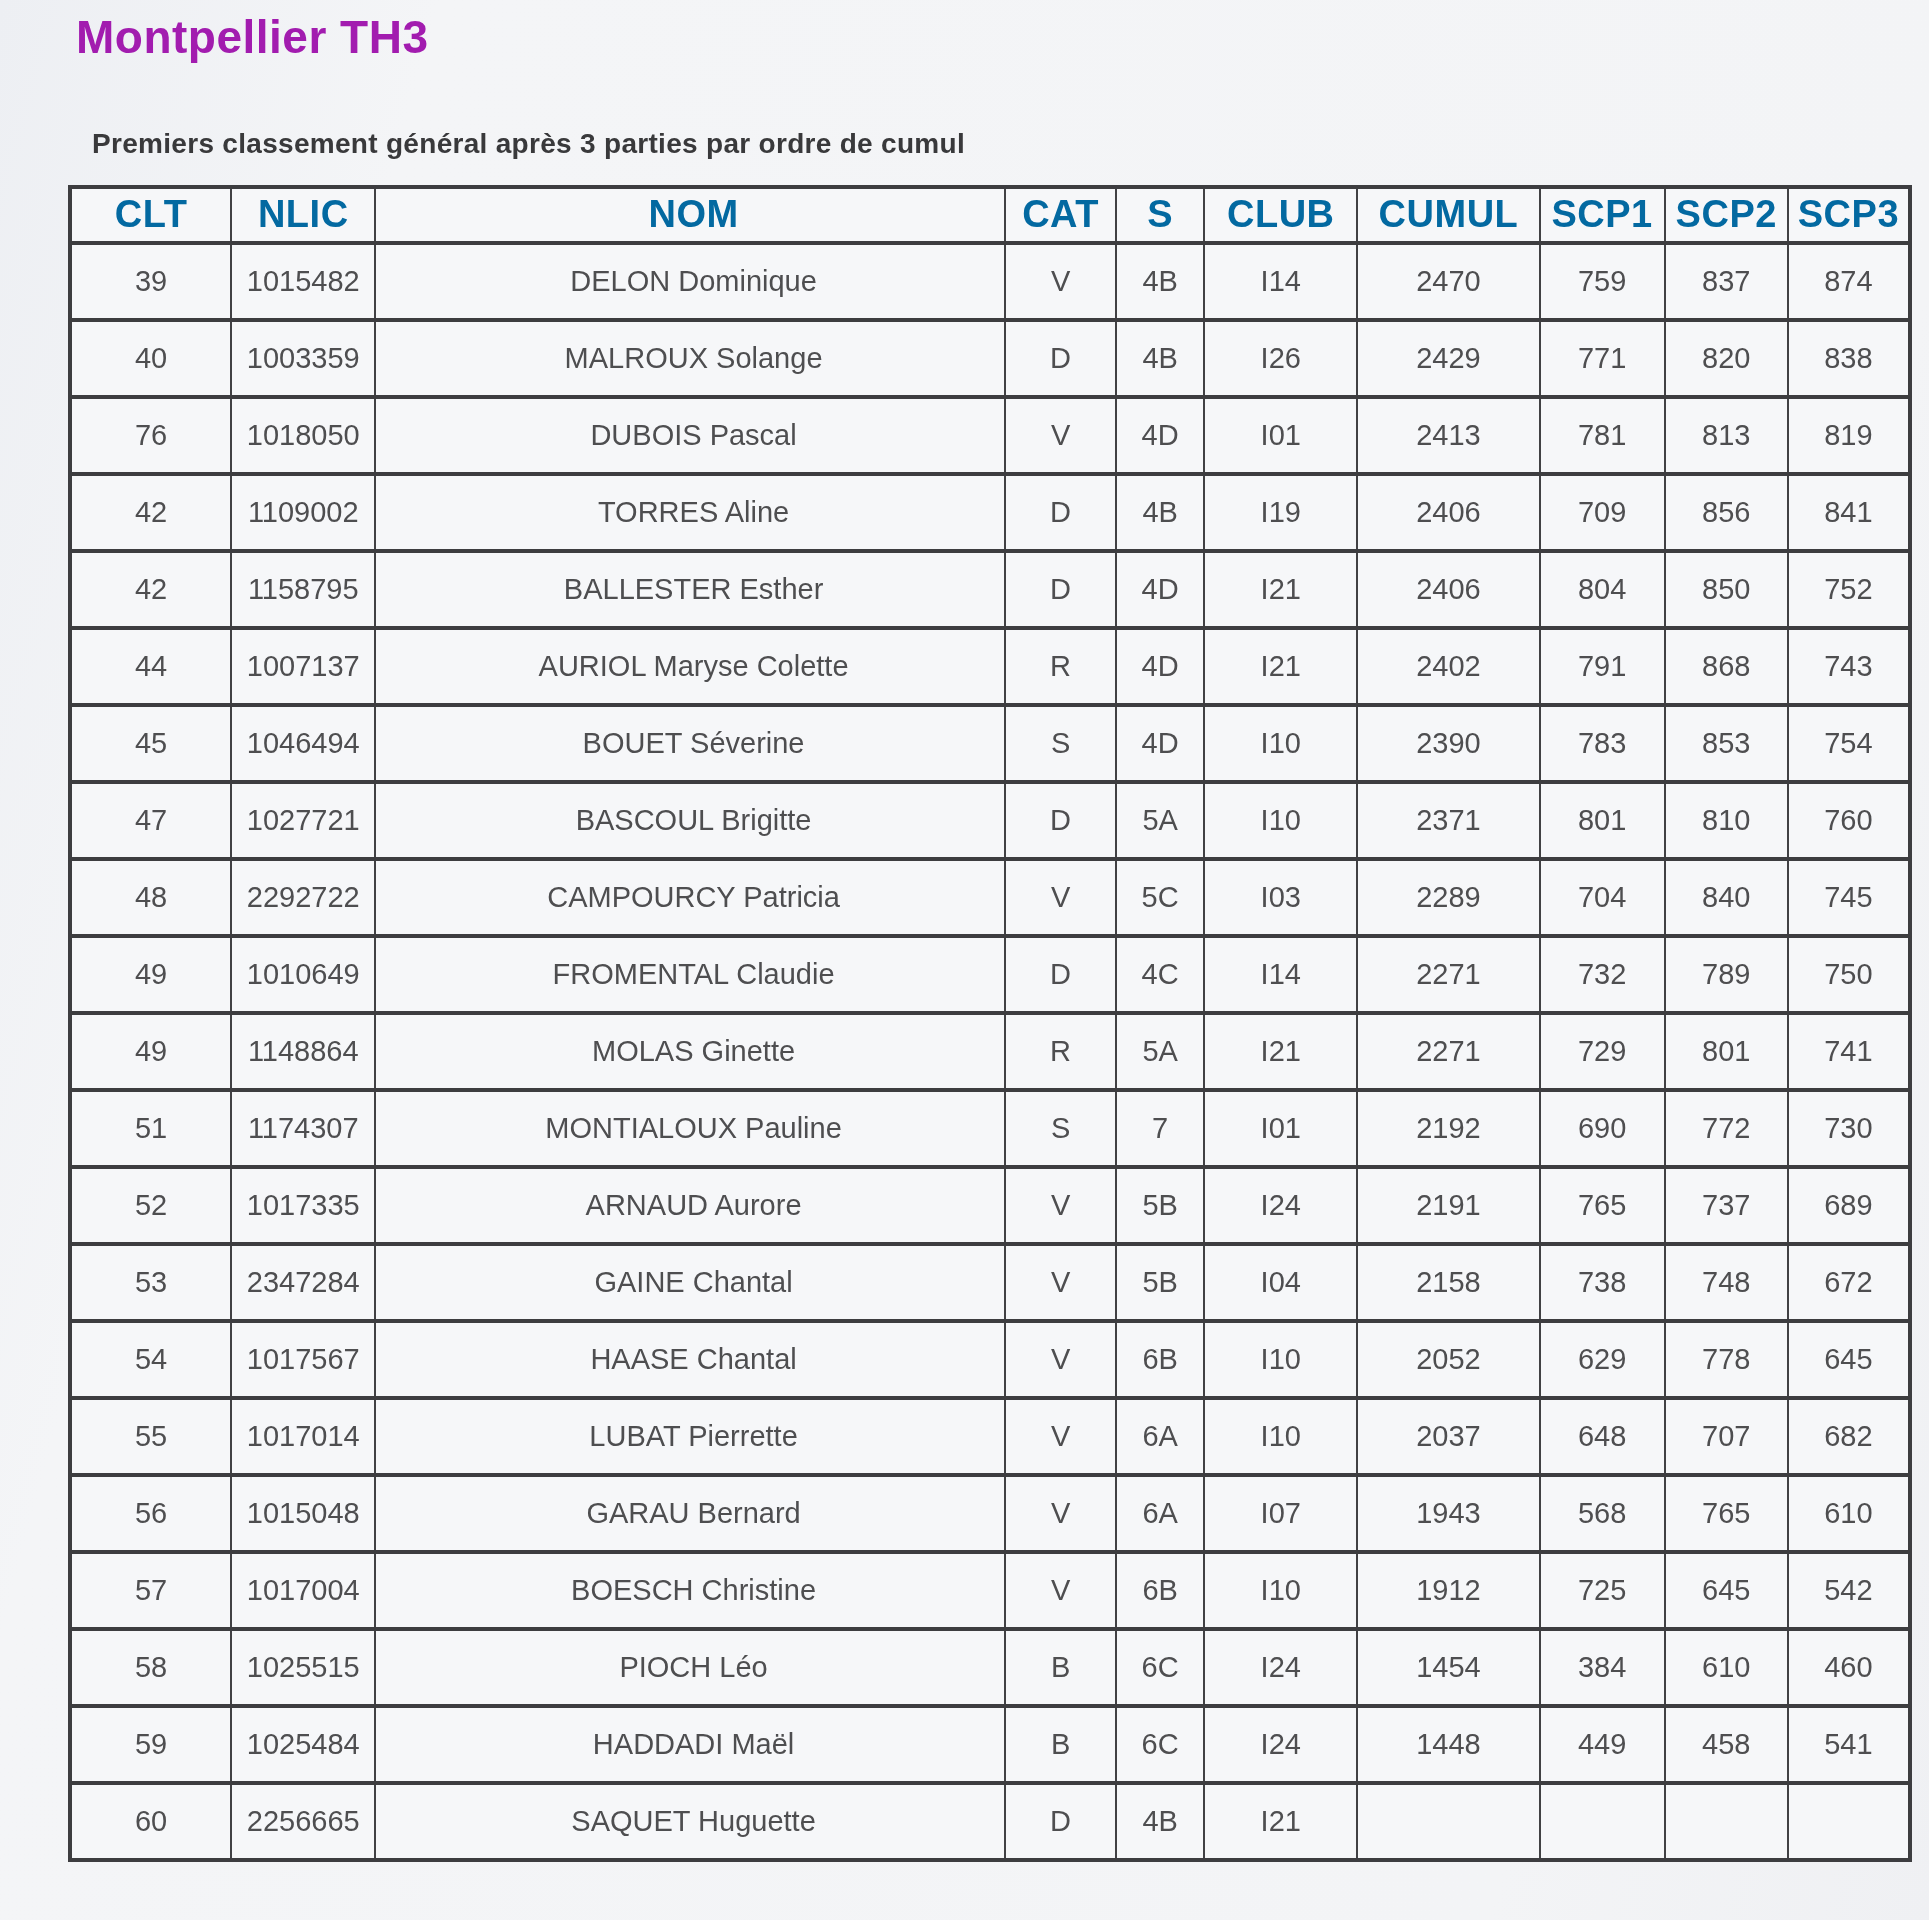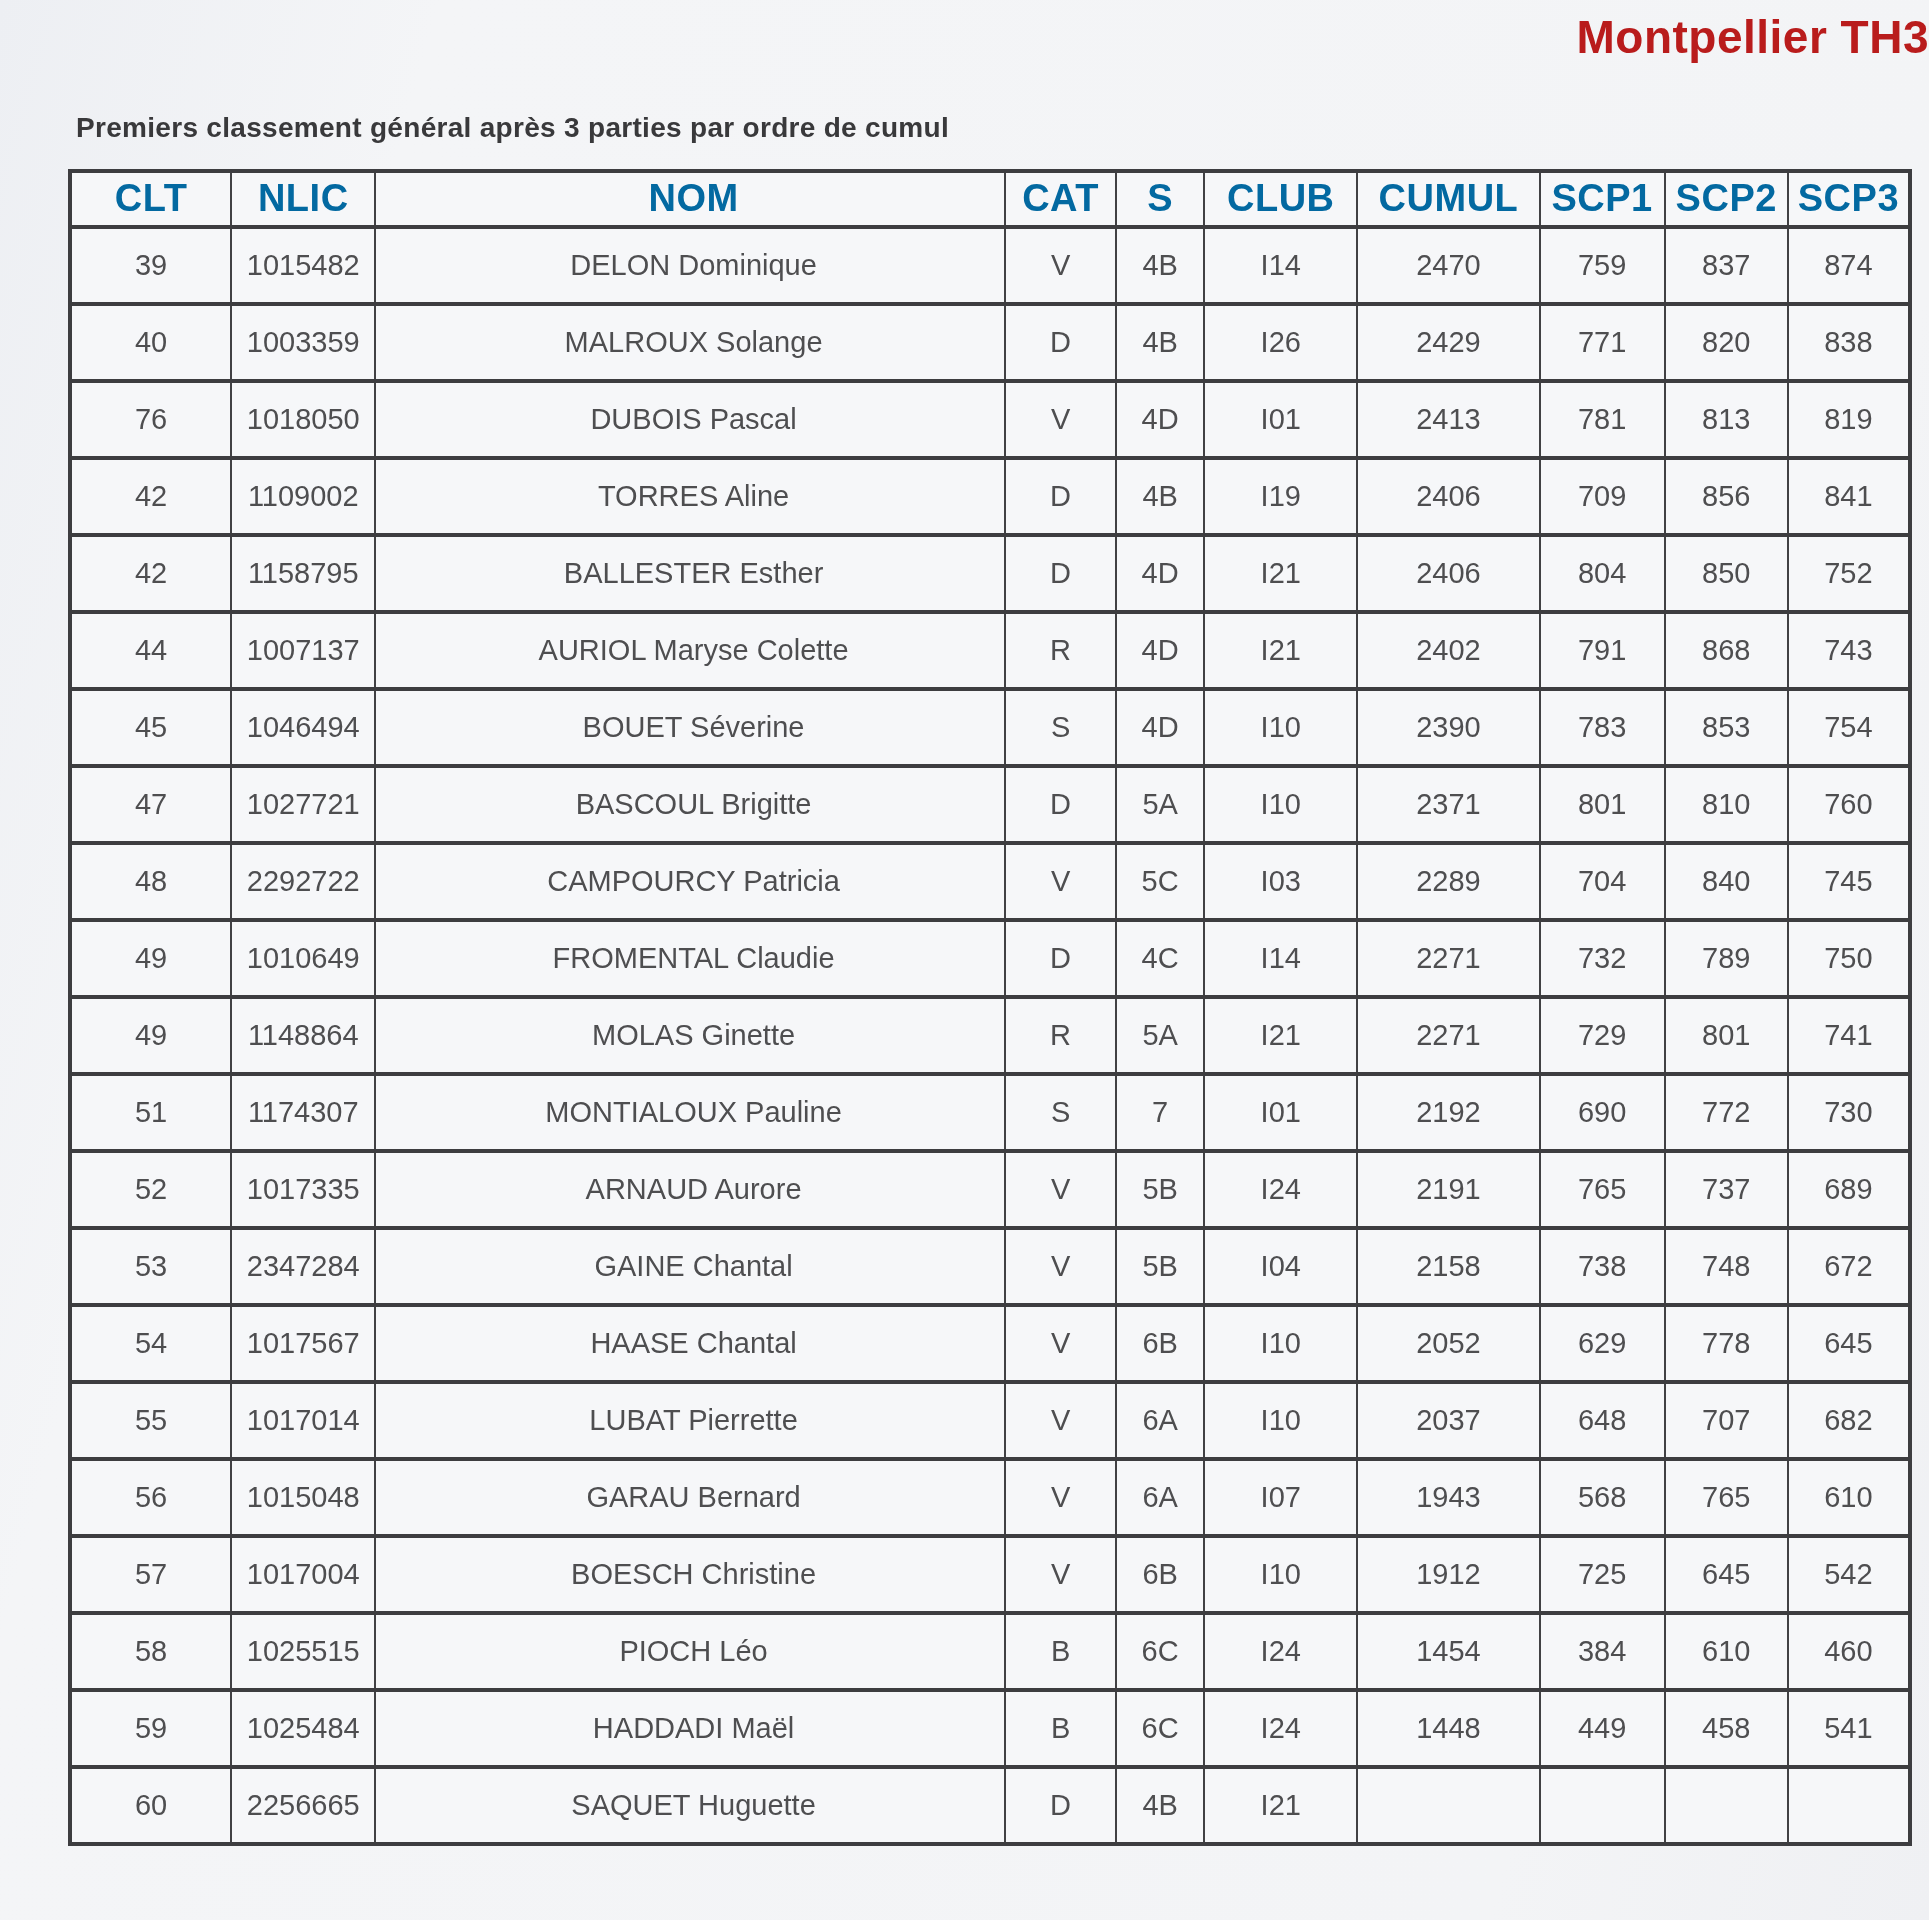--- a/index.html
+++ b/index.html
@@ -13,26 +13,25 @@
     font-family: "Liberation Sans", sans-serif;
     color: #4b4b4d;
     overflow: hidden;
   }
   .doc-title {
     margin: 0;
     padding: 13.6px 0 0 76px;
     font-size: 46px;
     line-height: 1.0;
     font-weight: bold;
-    color: #b91c1c;
+    color: #a21caf;
     letter-spacing: 0.5px;
-    text-align: right;
   }
   .doc-subtitle {
-    margin: 0;
+    margin: 16px;
     padding: 52px 0 0 76px;
     font-size: 28px;
     font-weight: bold;
     color: #39393b;
     letter-spacing: 0.3px;
   }
   table.results {
     margin: 25px 0 0 68px;
     width: 1844px;
     border-collapse: collapse;

